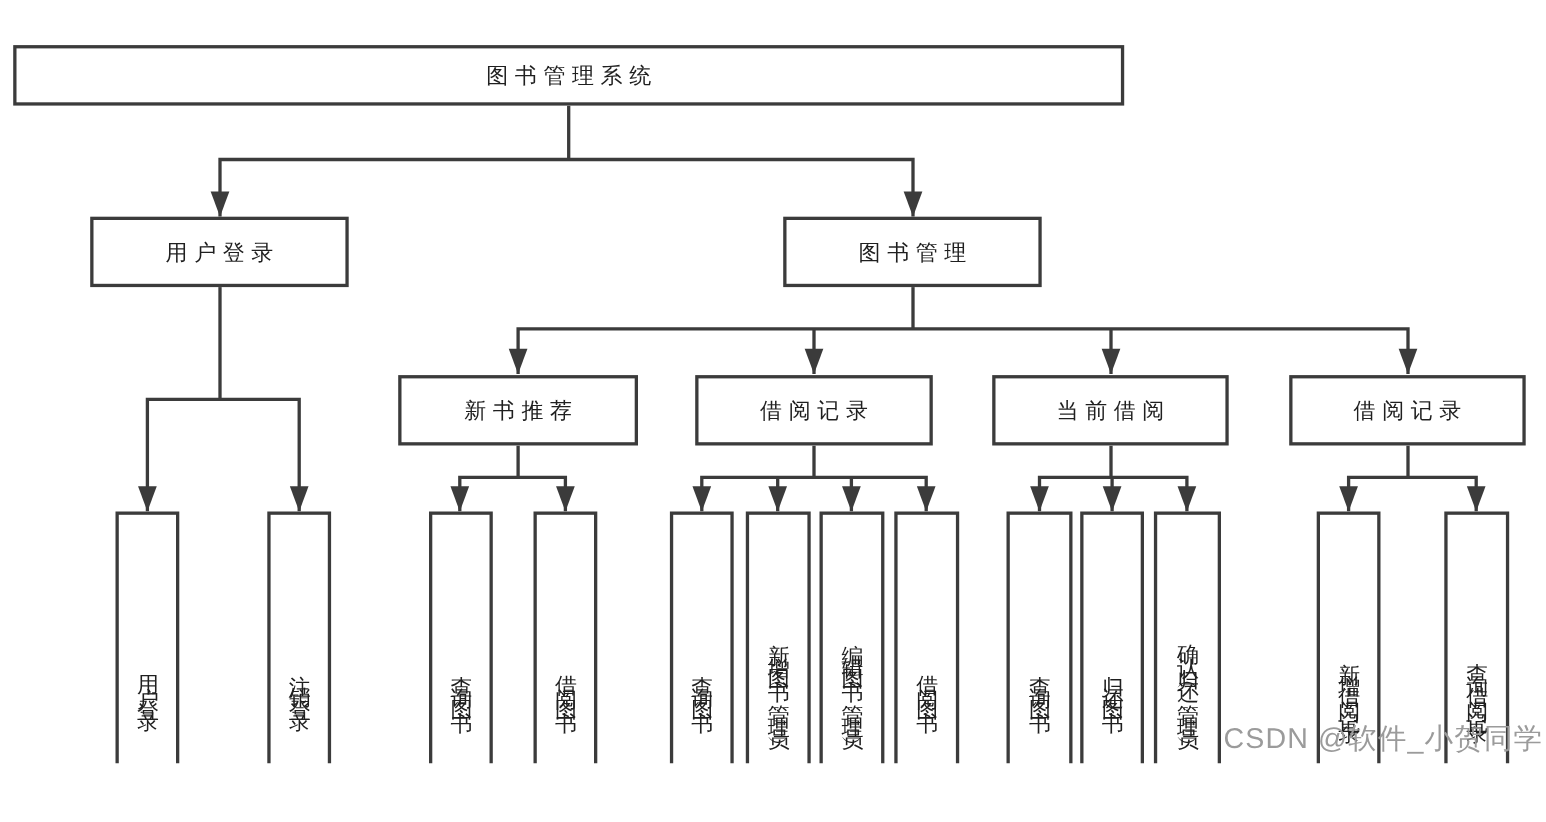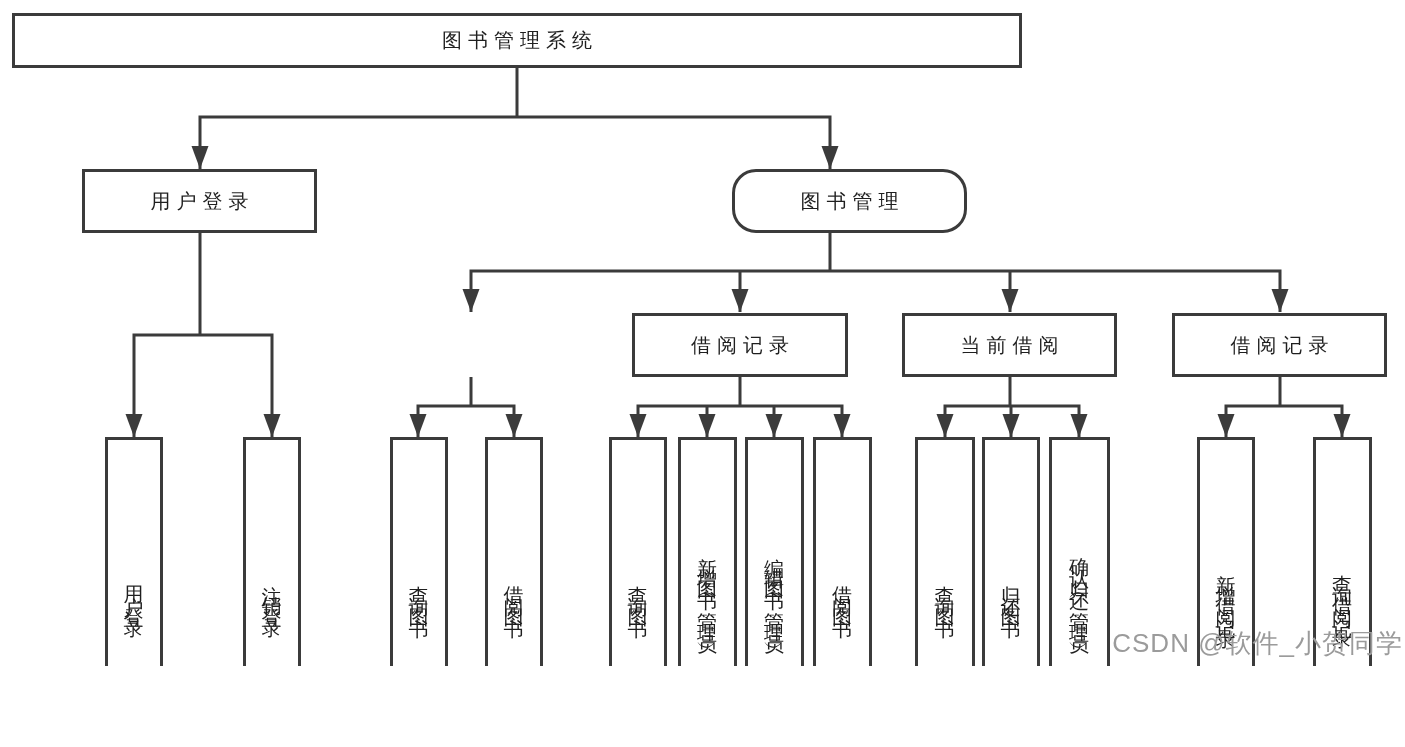--- a/index.html
+++ b/index.html
@@ -9,20 +9,21 @@
     --watermark:#9b9b9b;
   }
   html,body{margin:0;padding:0;background:#fff;}
   .canvas{
     position:relative;
     width:1405px;height:666px;
     background:var(--background);
     overflow:hidden;
     font-family:"Liberation Sans","DejaVu Sans",sans-serif;
     color:var(--text);
+    margin-top:28px;
   }
   .connectors{position:absolute;left:0;top:0;}
   .hbox{
     position:absolute;
     box-sizing:border-box;
     background:#fff;
     border:3px solid var(--line);
     display:flex;align-items:center;justify-content:center;
     font-size:20px;letter-spacing:6px;padding-left:6px;
     white-space:nowrap;
@@ -79,22 +80,23 @@
       <polygon points="1002.5,414 1019.5,414 1011,437"></polygon>
       <polygon points="1070.5,414 1087.5,414 1079,437"></polygon>
       <polygon points="1217.5,414 1234.5,414 1226,437"></polygon>
       <polygon points="1333.5,414 1350.5,414 1342,437"></polygon>
     </g>
   </svg>
 
   <div class="hbox" style="left:12px;top:13px;width:1010px;height:55px;">图书管理系统</div>
 
   <div class="hbox" style="left:82px;top:169px;width:235px;height:64px;">用户登录</div>
-  <div class="hbox" style="left:732px;top:169px;width:235px;height:64px;border-radius:24px;">图书管理</div>
+  <div class="hbox" style="left:712px;top:169px;width:235px;height:64px;">图书管理</div>
 
+  <div class="hbox" style="left:362px;top:313px;width:218px;height:64px;">新书推荐</div>
   <div class="hbox" style="left:632px;top:313px;width:216px;height:64px;">借阅记录</div>
   <div class="hbox" style="left:902px;top:313px;width:215px;height:64px;text-align:right;">当前借阅</div>
   <div class="hbox" style="left:1172px;top:313px;width:215px;height:64px;">借阅记录</div>
 
   <div class="vbox" style="left:105px;top:437px;width:58px;height:298px;">用户登录</div>
   <div class="vbox" style="left:243px;top:437px;width:58px;height:298px;">注销登录</div>
 
   <div class="vbox" style="left:390px;top:437px;width:58px;height:298px;">查询图书</div>
   <div class="vbox" style="left:485px;top:437px;width:58px;height:298px;">借阅图书</div>
 

